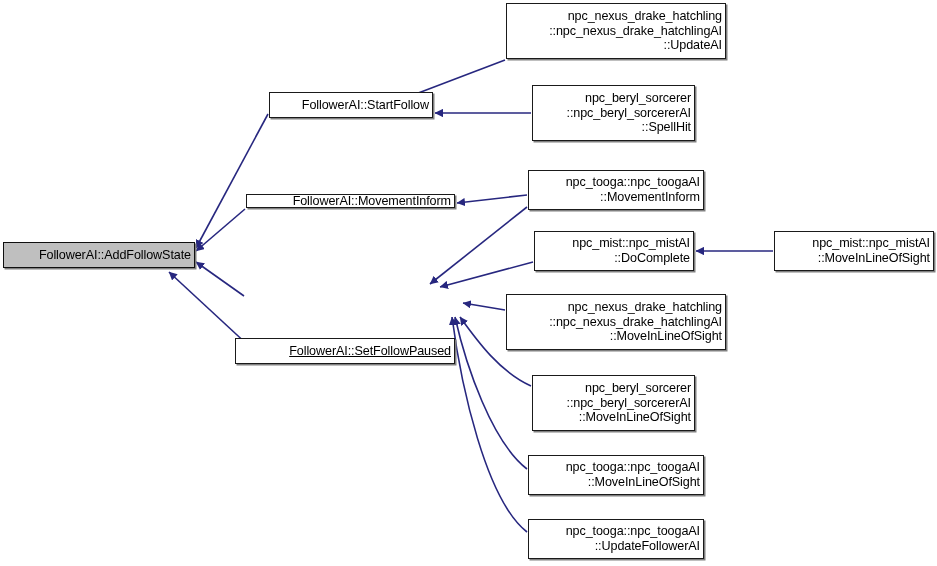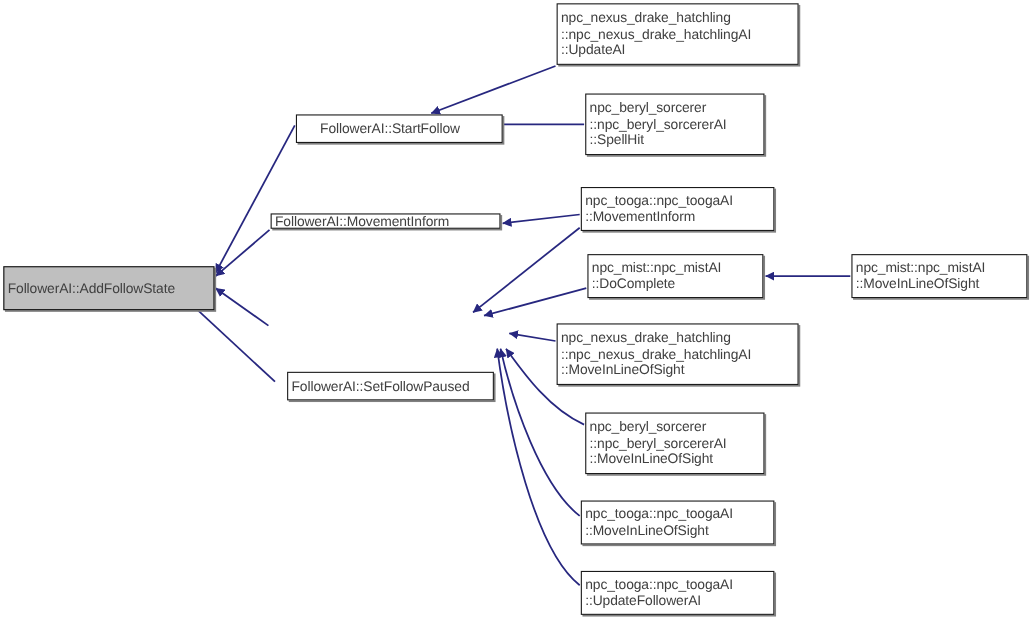--- a/index.html
+++ b/index.html
@@ -25,25 +25,25 @@
     width: 937px;
     height: 566px;
     pointer-events: none;
   }
   .node {
     position: absolute;
     box-sizing: border-box;
     display: flex;
     align-items: center;
     justify-content: center;
-    text-align: left;
+    text-align: right;
     background: #ffffff;
     border: 1px solid #1a1a1a;
     box-shadow: 1.5px 1.5px 0 0 #808080;
-    color: #404040;
+    color: #000000;
     font-size: 12.6px;
     line-height: 14.6px;
     letter-spacing: -0.1px;
     white-space: pre-line;
     cursor: default;
   }
   .node.current {
     background: #bfbfbf;
     border: 1px solid #101010;
   }
@@ -79,30 +79,30 @@
     <path class="edge" d="M 527 207 L 430 284" fill="none" stroke="#27277f" stroke-width="1.6" marker-end="url(#arrowhead)"></path>
     <path class="edge" d="M 533 262 L 440 287" fill="none" stroke="#27277f" stroke-width="1.6" marker-end="url(#arrowhead)"></path>
     <path class="edge" d="M 505 310 L 463 303" fill="none" stroke="#27277f" stroke-width="1.6" marker-end="url(#arrowhead)"></path>
     <path class="edge" d="M 531 386 C 500 372 478 342 460 317" fill="none" stroke="#27277f" stroke-width="1.6" marker-end="url(#arrowhead)"></path>
     <path class="edge" d="M 527 469 C 492 442 466 366 455 317" fill="none" stroke="#27277f" stroke-width="1.6" marker-end="url(#arrowhead)"></path>
     <path class="edge" d="M 527 532 C 486 500 461 386 452 317" fill="none" stroke="#27277f" stroke-width="1.6" marker-end="url(#arrowhead)"></path>
 
     <path class="edge" d="M 773 251 L 696 251" fill="none" stroke="#27277f" stroke-width="1.6" marker-end="url(#arrowhead)"></path>
   </svg>
 
-  <div class="node current" style="left: 3px; top: 242px; width: 192px; height: 40px;">
+  <div class="node current" style="left: 3px; top: 242px; width: 192px; height: 26px;">
     <span class="node-label">FollowerAI::AddFollowState</span>
   </div>
-  <div class="node" style="left: 269px; top: 104px; width: 188px; height: 26px; padding-left: 18px;">
+  <div class="node" style="left: 269px; top: 92px; width: 164px; height: 26px; padding-left: 18px;">
     <span class="node-label">FollowerAI::StartFollow</span>
   </div>
   <div class="node" style="left: 246px; top: 194px; width: 209px; height: 14px;">
     <span class="node-label">FollowerAI::MovementInform</span>
   </div>
-  <div class="node" style="left: 261px; top: 338px; width: 188px; height: 26px;">
+  <div class="node" style="left: 235px; top: 338px; width: 220px; height: 26px; text-decoration: underline;">
     <span class="node-label">FollowerAI::SetFollowPaused</span>
   </div>
   <div class="node" style="left: 506px; top: 3px; width: 220px; height: 56px;">
     <span class="node-label">npc_nexus_drake_hatchling
 ::npc_nexus_drake_hatchlingAI
 ::UpdateAI</span>
   </div>
   <div class="node" style="left: 532px; top: 85px; width: 163px; height: 56px;">
     <span class="node-label">npc_beryl_sorcerer
 ::npc_beryl_sorcererAI

